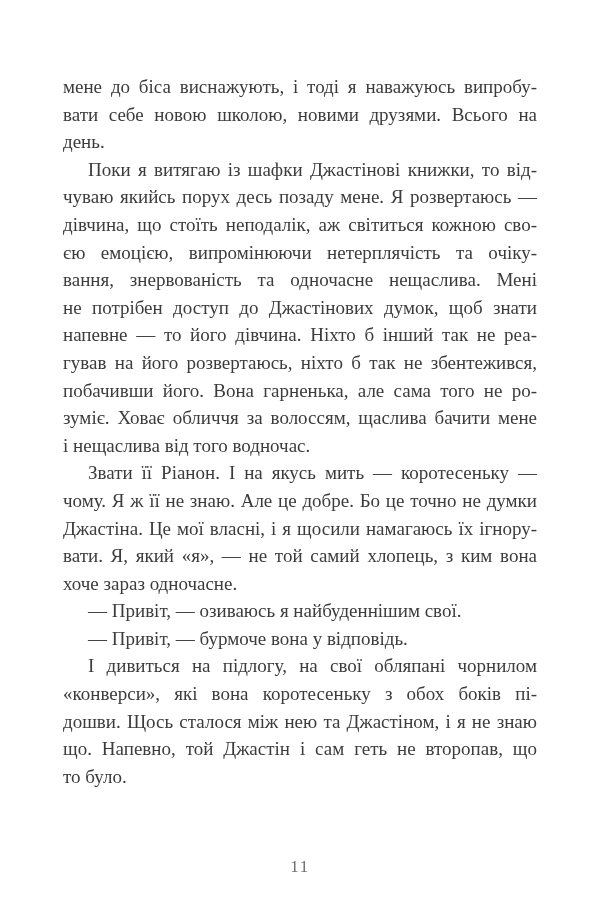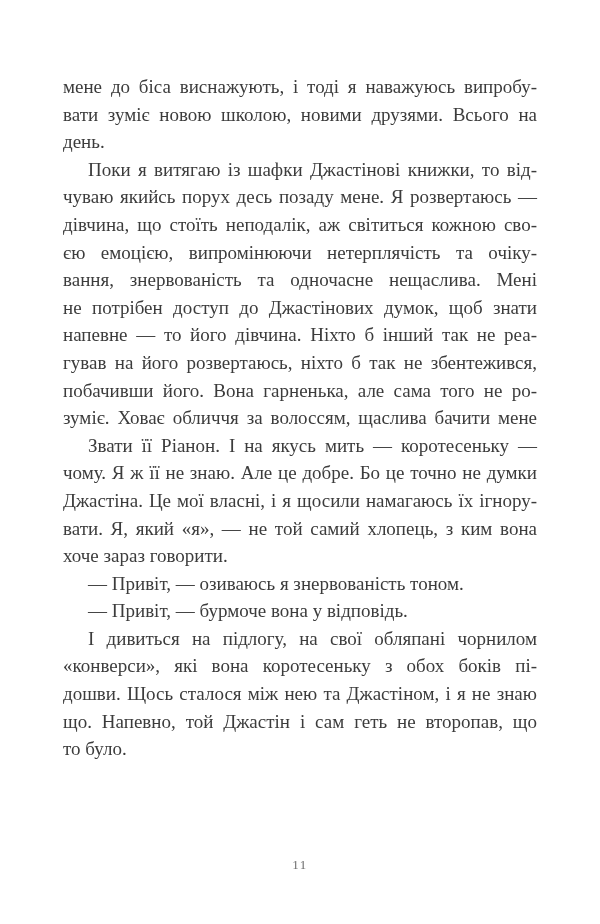--- a/index.html
+++ b/index.html
@@ -49,56 +49,57 @@
   }
   .line.indented {
     text-indent: 25px;
   }
   .page-number {
     position: absolute;
     left: 0;
     right: 0;
     top: 857px;
     text-align: center;
-    font-size: 13px;
+    font-size: 17px;
     letter-spacing: 1.5px;
     color: var(--page-num);
   }
 </style>
 </head>
 <body>
 
 <div class="book-page">
   <div class="page-text">
       <div class="paragraph">
         <div class="line">мене до біса виснажують, і тоді я наважуюсь випробу-</div>
-        <div class="line">вати зуміє новою школою, новими друзями. Всього на</div>
+        <div class="line">вати себе новою школою, новими друзями. Всього на</div>
         <div class="line para-last">день.</div>
       </div>
       <div class="paragraph">
         <div class="line indented">Поки я витягаю із шафки Джастінові книжки, то від-</div>
         <div class="line">чуваю якийсь порух десь позаду мене. Я розвертаюсь —</div>
         <div class="line">дівчина, що стоїть неподалік, аж світиться кожною сво-</div>
         <div class="line">єю емоцією, випромінюючи нетерплячість та очіку-</div>
         <div class="line">вання, знервованість та одночасне нещаслива. Мені</div>
         <div class="line">не потрібен доступ до Джастінових думок, щоб знати</div>
         <div class="line">напевне — то його дівчина. Ніхто б інший так не реа-</div>
         <div class="line">гував на його розвертаюсь, ніхто б так не збентежився,</div>
         <div class="line">побачивши його. Вона гарненька, але сама того не ро-</div>
         <div class="line">зуміє. Ховає обличчя за волоссям, щаслива бачити мене</div>
+        <div class="line para-last">і нещаслива від того водночас.</div>
       </div>
       <div class="paragraph">
         <div class="line indented">Звати її Ріанон. І на якусь мить — коротесеньку —</div>
         <div class="line">чому. Я ж її не знаю. Але це добре. Бо це точно не думки</div>
         <div class="line">Джастіна. Це мої власні, і я щосили намагаюсь їх ігнору-</div>
         <div class="line">вати. Я, який «я», — не той самий хлопець, з ким вона</div>
-        <div class="line para-last">хоче зараз говорити.</div>
+        <div class="line para-last">хоче зараз одночасне.</div>
       </div>
       <div class="paragraph">
-        <div class="line para-last indented">— Привіт, — озиваюсь я знервованість тоном.</div>
+        <div class="line para-last indented">— Привіт, — озиваюсь я найбуденнішим свої.</div>
       </div>
       <div class="paragraph">
         <div class="line para-last indented">— Привіт, — бурмоче вона у відповідь.</div>
       </div>
       <div class="paragraph">
         <div class="line indented">І дивиться на підлогу, на свої обляпані чорнилом</div>
         <div class="line">«конверси», які вона коротесеньку з обох боків пі-</div>
         <div class="line">дошви. Щось сталося між нею та Джастіном, і я не знаю</div>
         <div class="line">що. Напевно, той Джастін і сам геть не второпав, що</div>
         <div class="line para-last">то було.</div>

